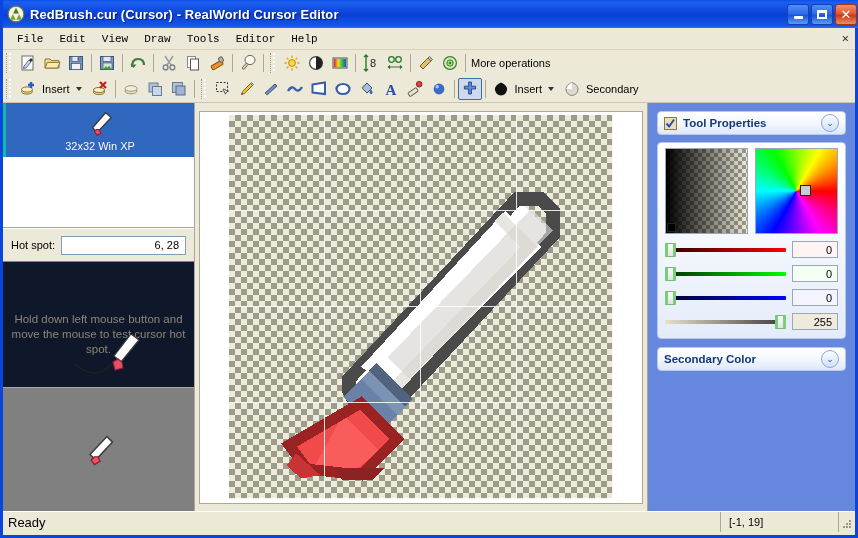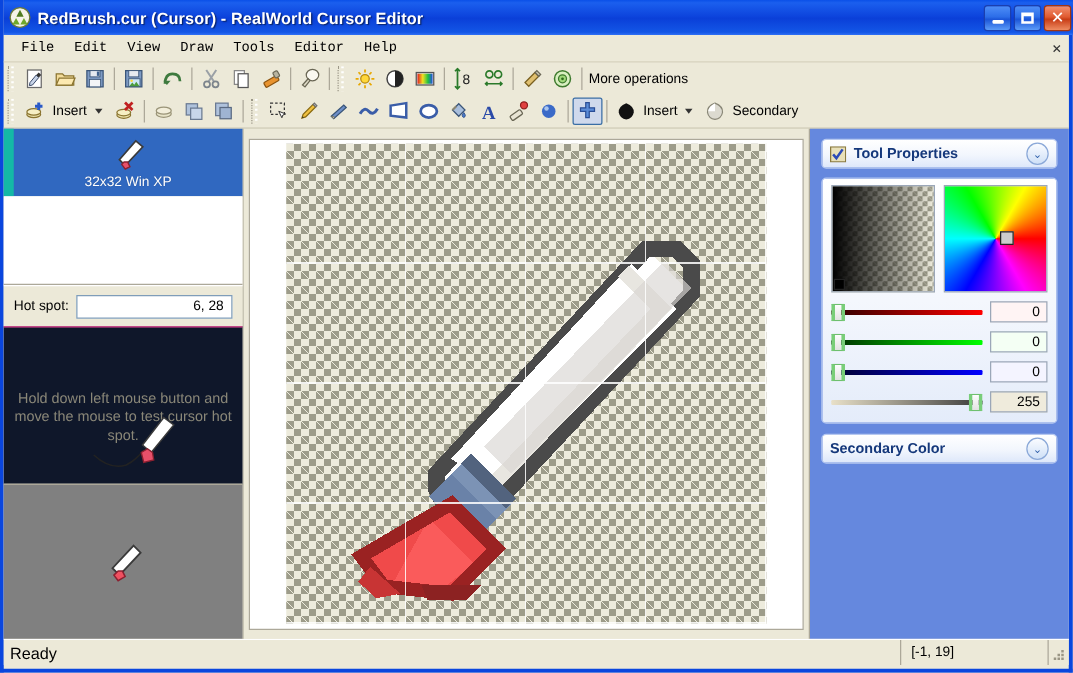--- a/index.html
+++ b/index.html
@@ -60,21 +60,21 @@
   .sep{width:1px;height:18px;background:#ACA899;margin:0 3px;flex:none;}
   .tb-label{font-size:11px;color:#000;margin:0 6px 0 2px;white-space:nowrap;}
   .tb-caret{width:0;height:0;border-left:3px solid transparent;border-right:3px solid transparent;border-top:4px solid #333;margin-right:6px;}
   .ico{display:block;}
   
   .body{display:flex;height:408px;width:852px;}
   .leftpane{width:192px;background:#ECE9D8;border-right:1px solid #ACA899;display:flex;flex-direction:column;flex:none;box-sizing:border-box;}
   .layerrow{
     height:54px;background:#3068C0;color:#fff;
     display:flex;flex-direction:column;align-items:center;justify-content:center;
-    border-left:8px solid #14b8a6;box-sizing:border-box;
+    border-left:3px solid #14b8a6;box-sizing:border-box;
   }
   .layerrow .lbl{font-size:11px;margin-top:1px;text-shadow:0 0 1px rgba(0,0,0,.3);}
   .layer-empty{flex:none;height:70px;background:#fff;border-bottom:1px solid #ACA899;}
   .hotspot-bar{
     height:32px;display:flex;align-items:center;padding:0 8px;gap:6px;
     background:#ECE9D8;border-top:1px solid #FFFFFF;
   }
   .hotspot-bar .cap{font-size:11px;color:#000;}
   .hotspot-input{
     flex:1;height:19px;background:#fff;border:1px solid #7F9DB9;

